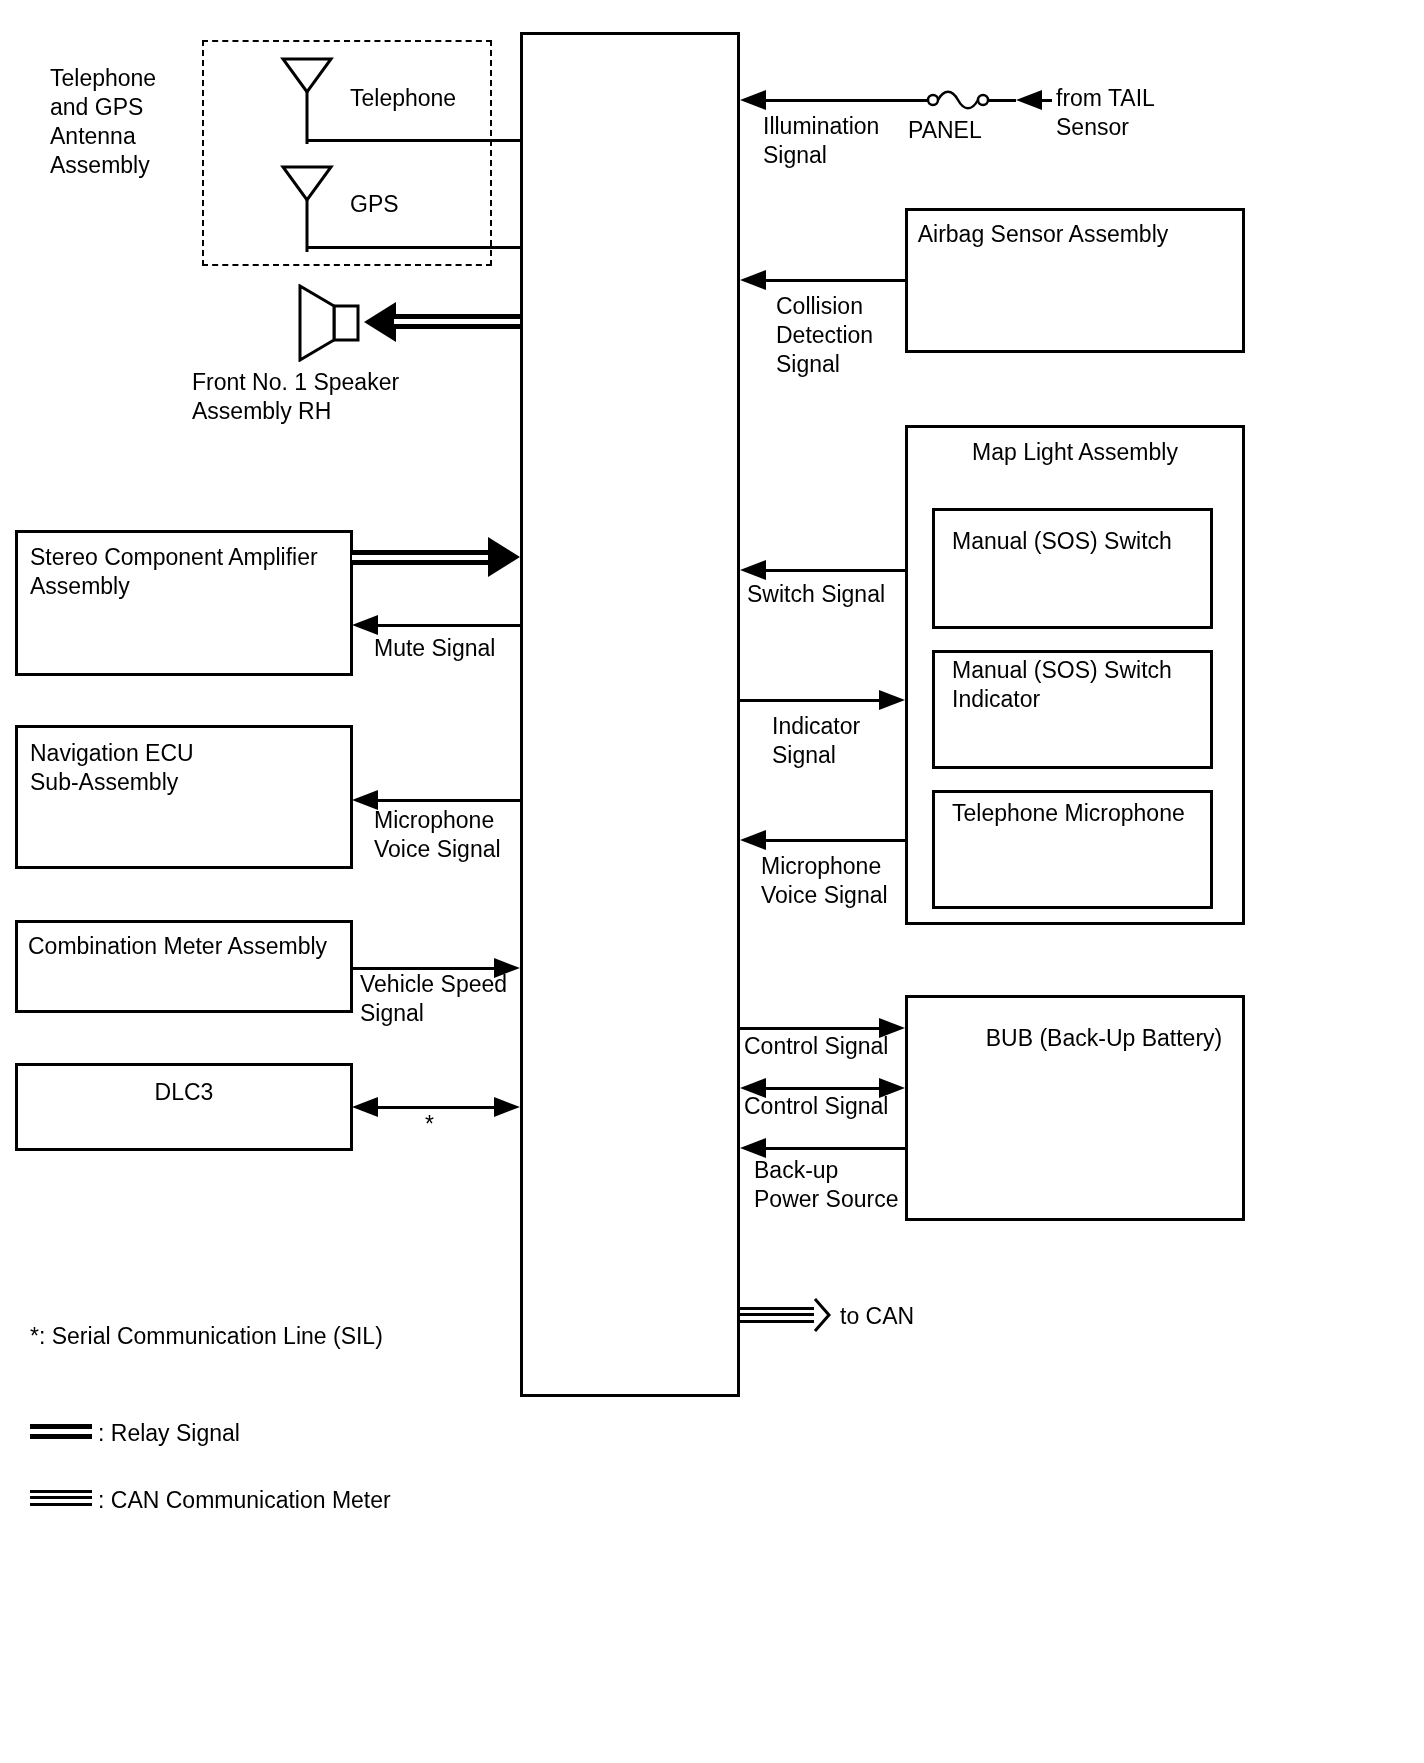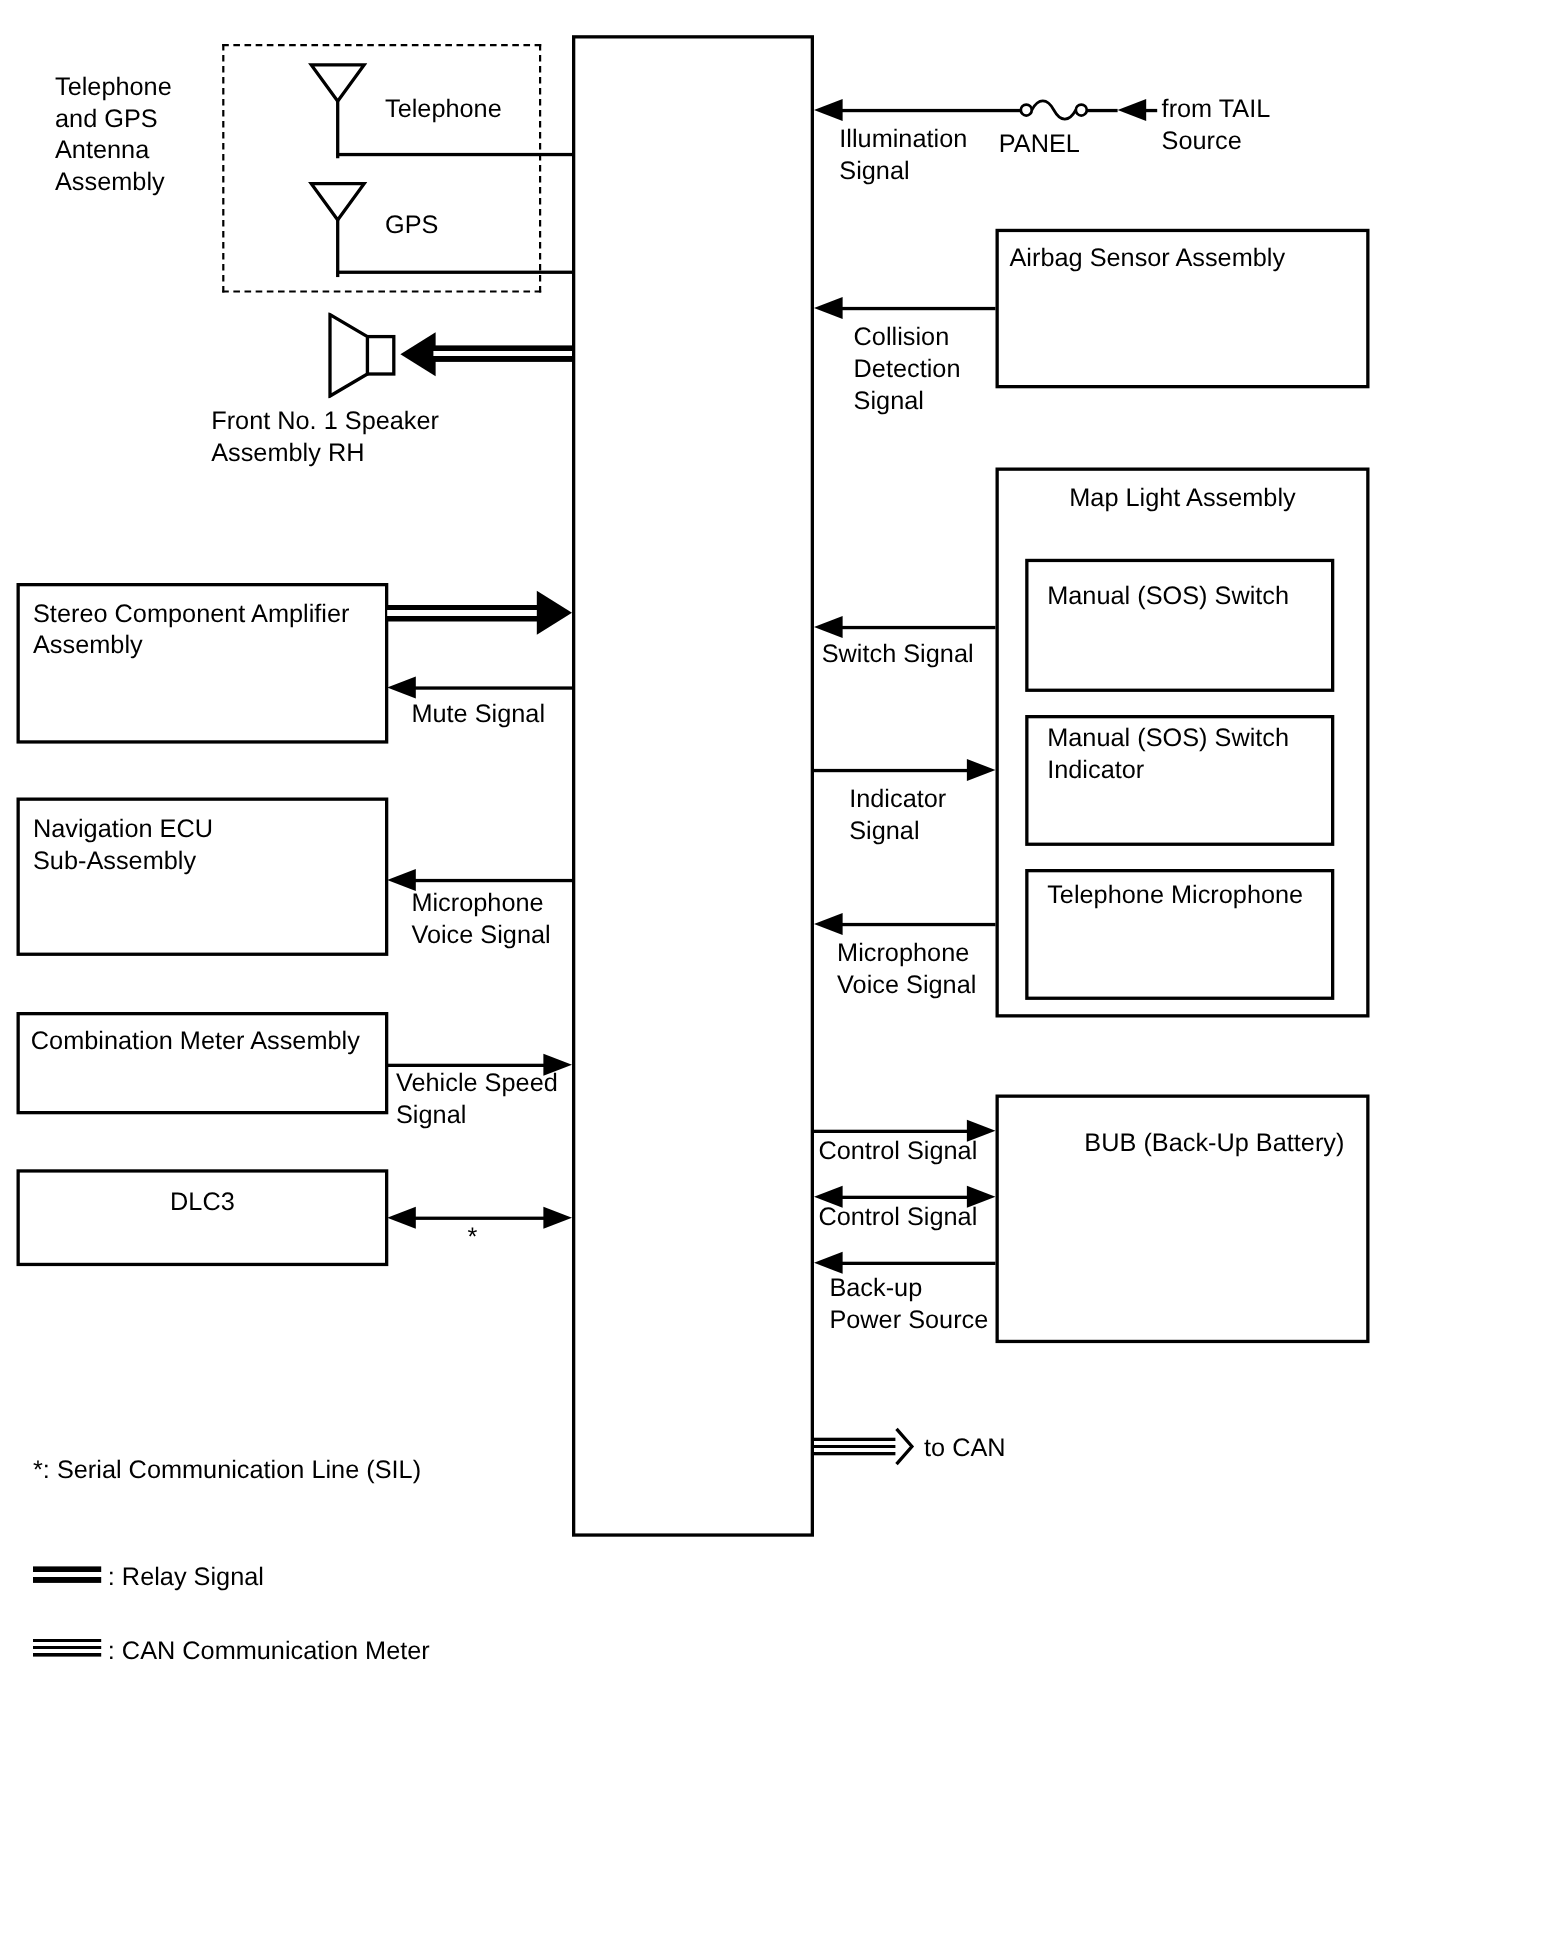--- a/index.html
+++ b/index.html
@@ -121,21 +121,21 @@
   <div class="hline" style="left:988px; top:99px; width:28px;"></div>
   <div class="arr-l" style="left:1016px; top:90px;"></div>
   <div class="hline" style="left:1040px; top:99px; width:12px;"></div>
   <div class="txt" style="left:763px; top:112px;">
     <div>Illumination</div>
     <div>Signal</div>
   </div>
   <div class="txt" style="left:908px; top:116px;">PANEL</div>
   <div class="txt" style="left:1056px; top:84px;">
     <div>from TAIL</div>
-    <div>Source</div>
+    <div>Sensor</div>
   </div>
 
   <div class="box" style="left:905px; top:208px; width:340px; height:145px;"></div>
   <div class="txt center" style="left:905px; top:220px; width:276px;">Airbag Sensor Assembly</div>
   <div class="arr-l" style="left:740px; top:270px;"></div>
   <div class="hline" style="left:764px; top:279px; width:141px;"></div>
   <div class="txt" style="left:776px; top:292px;">
     <div>Collision</div>
     <div>Detection</div>
     <div>Signal</div>

